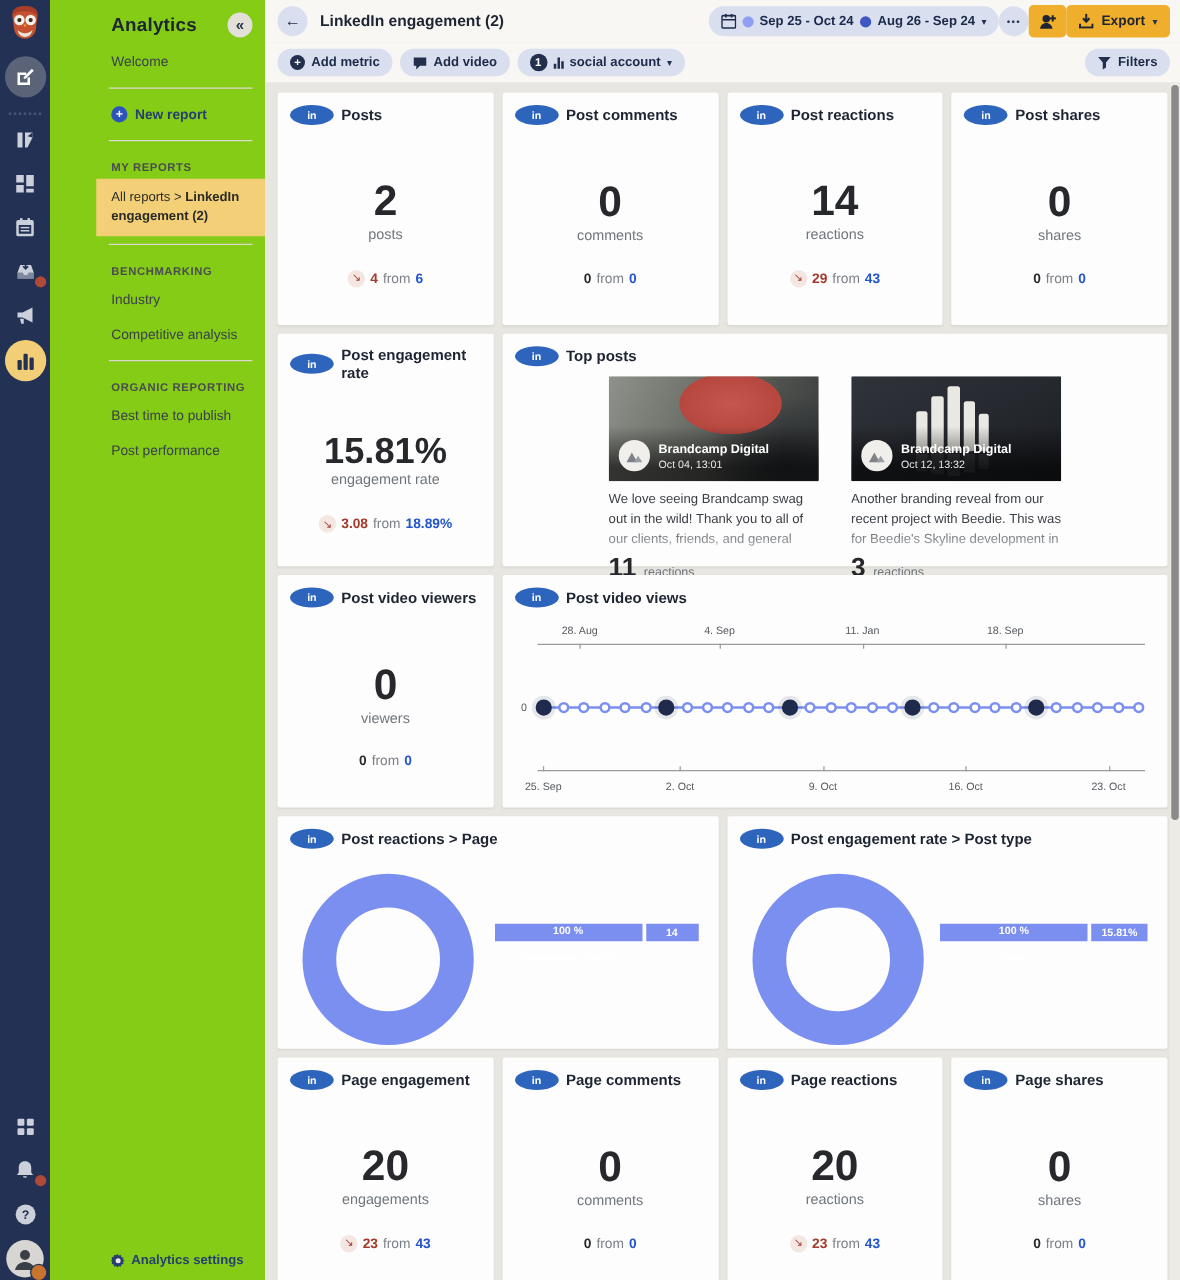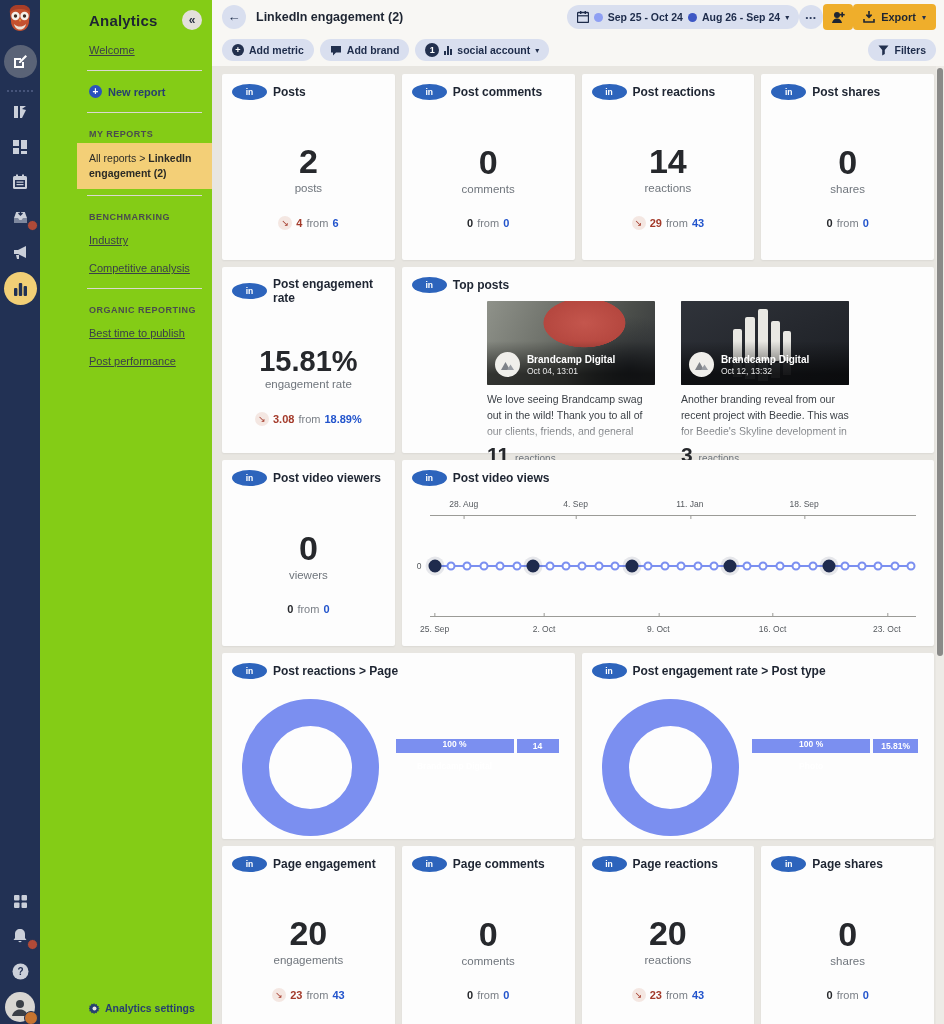--- a/index.html
+++ b/index.html
@@ -16,21 +16,21 @@
   .r-dot{position:absolute;right:2px;bottom:1px;width:11px;height:11px;border-radius:50%;background:#B04A38;border:1.5px solid #223154;}
   .r-spacer{flex:1;}
   .r-avatar{width:30px;height:30px;border-radius:50%;background:#D8D6D2;margin:6px 0 2px;position:relative;border:none;cursor:pointer;display:flex;align-items:center;justify-content:center;overflow:visible;}
   .r-owlbadge{position:absolute;right:-3px;bottom:-3px;width:14px;height:14px;border-radius:50%;background:#C8742F;border:1px solid #223154;}
 
   
   .sidebar{width:172px;background:#84cc16;flex-shrink:0;display:flex;flex-direction:column;position:relative;z-index:4;padding-left:37px;}
   .sb-head{display:flex;align-items:center;justify-content:space-between;padding:10px 10px 6px 12px;}
   .sb-title{font-size:15px;font-weight:bold;color:#1E2532;letter-spacing:.2px;}
   .sb-collapse{width:20px;height:20px;border-radius:50%;background:#E3E0DA;border:none;color:#2B3346;font-size:12px;font-weight:bold;cursor:pointer;line-height:18px;}
-  .sb-item{font-size:11px;color:#3A4048;padding:8px 12px;cursor:pointer;text-decoration:underline;}
+  .sb-item{font-size:11px;color:#3A4048;padding:8px 12px;cursor:pointer;}
   .sb-hr{border:none;border-top:1px solid #DBD8D1;margin:6px 10px;}
   .sb-new{display:flex;align-items:center;gap:6px;padding:8px 12px;cursor:pointer;}
   .sb-new-plus{width:13px;height:13px;border-radius:50%;background:#2B52BD;color:#fff;font-size:10px;font-weight:bold;display:flex;align-items:center;justify-content:center;line-height:1;}
   .sb-new-label{font-size:11px;font-weight:bold;color:#27406F;}
   .sb-sechead{font-size:9px;font-weight:bold;color:#4A4C4E;letter-spacing:.5px;padding:10px 12px 4px;}
   .sb-active{background:#F3CF77;padding:8px 12px;font-size:10.5px;color:#2B2B26;line-height:1.45;cursor:pointer;}
   .sb-active b{font-weight:bold;}
   .sb-settings{margin-top:auto;display:flex;align-items:center;gap:5px;padding:10px 12px;font-size:10.5px;font-weight:bold;color:#27406F;cursor:pointer;}
 
   
@@ -294,21 +294,21 @@
 
     <div class="toolbar">
       <button class="pill">
         <span class="pill-plus">+</span>
         <span>Add metric</span>
       </button>
       <button class="pill">
         <svg width="12" height="11" viewBox="0 0 12 11">
             <path d="M1 1h10v6.5H6L3 10.5V7.5H1z" fill="#22304E"></path>
           </svg>
-        <span>Add brand</span>
+        <span>Add video</span>
       </button>
       <button class="pill">
         <span class="badge1">1</span>
         <span class="minibars">
             <i style="height:4px"></i>
             <i style="height:9px"></i>
             <i style="height:6px"></i>
           </span>
         <span>social account</span>
         <span class="chev">▾</span>

